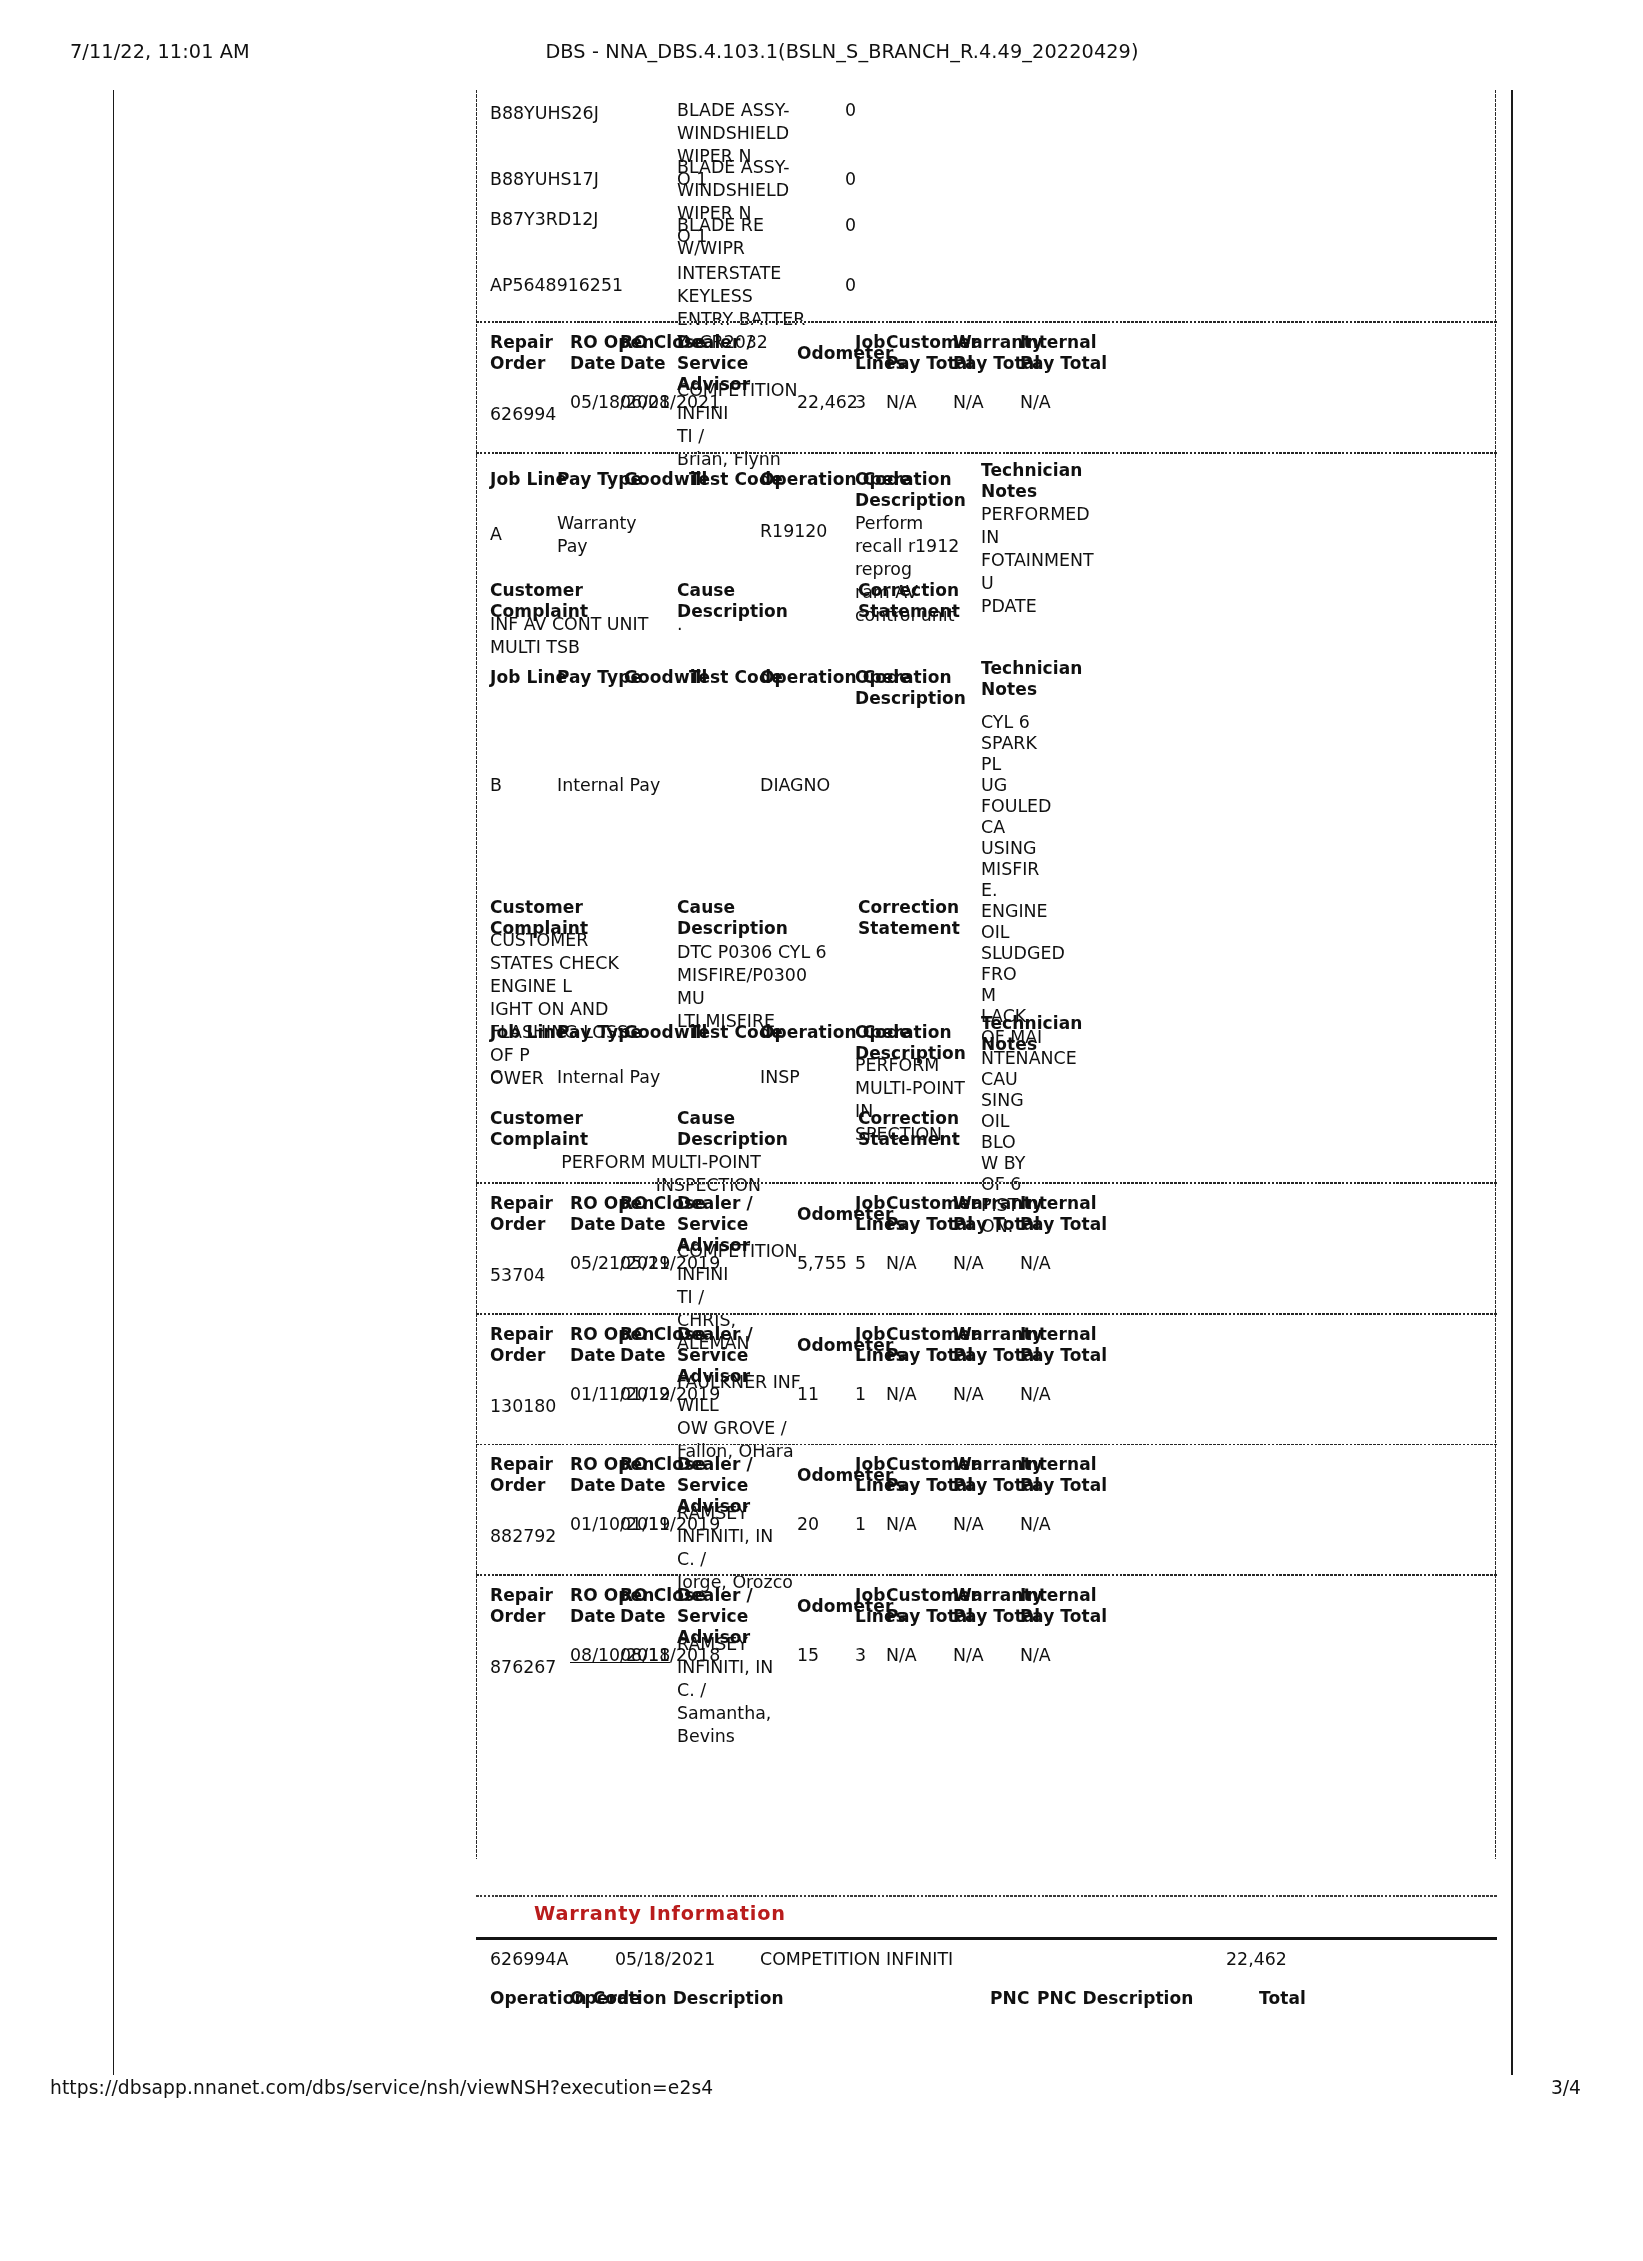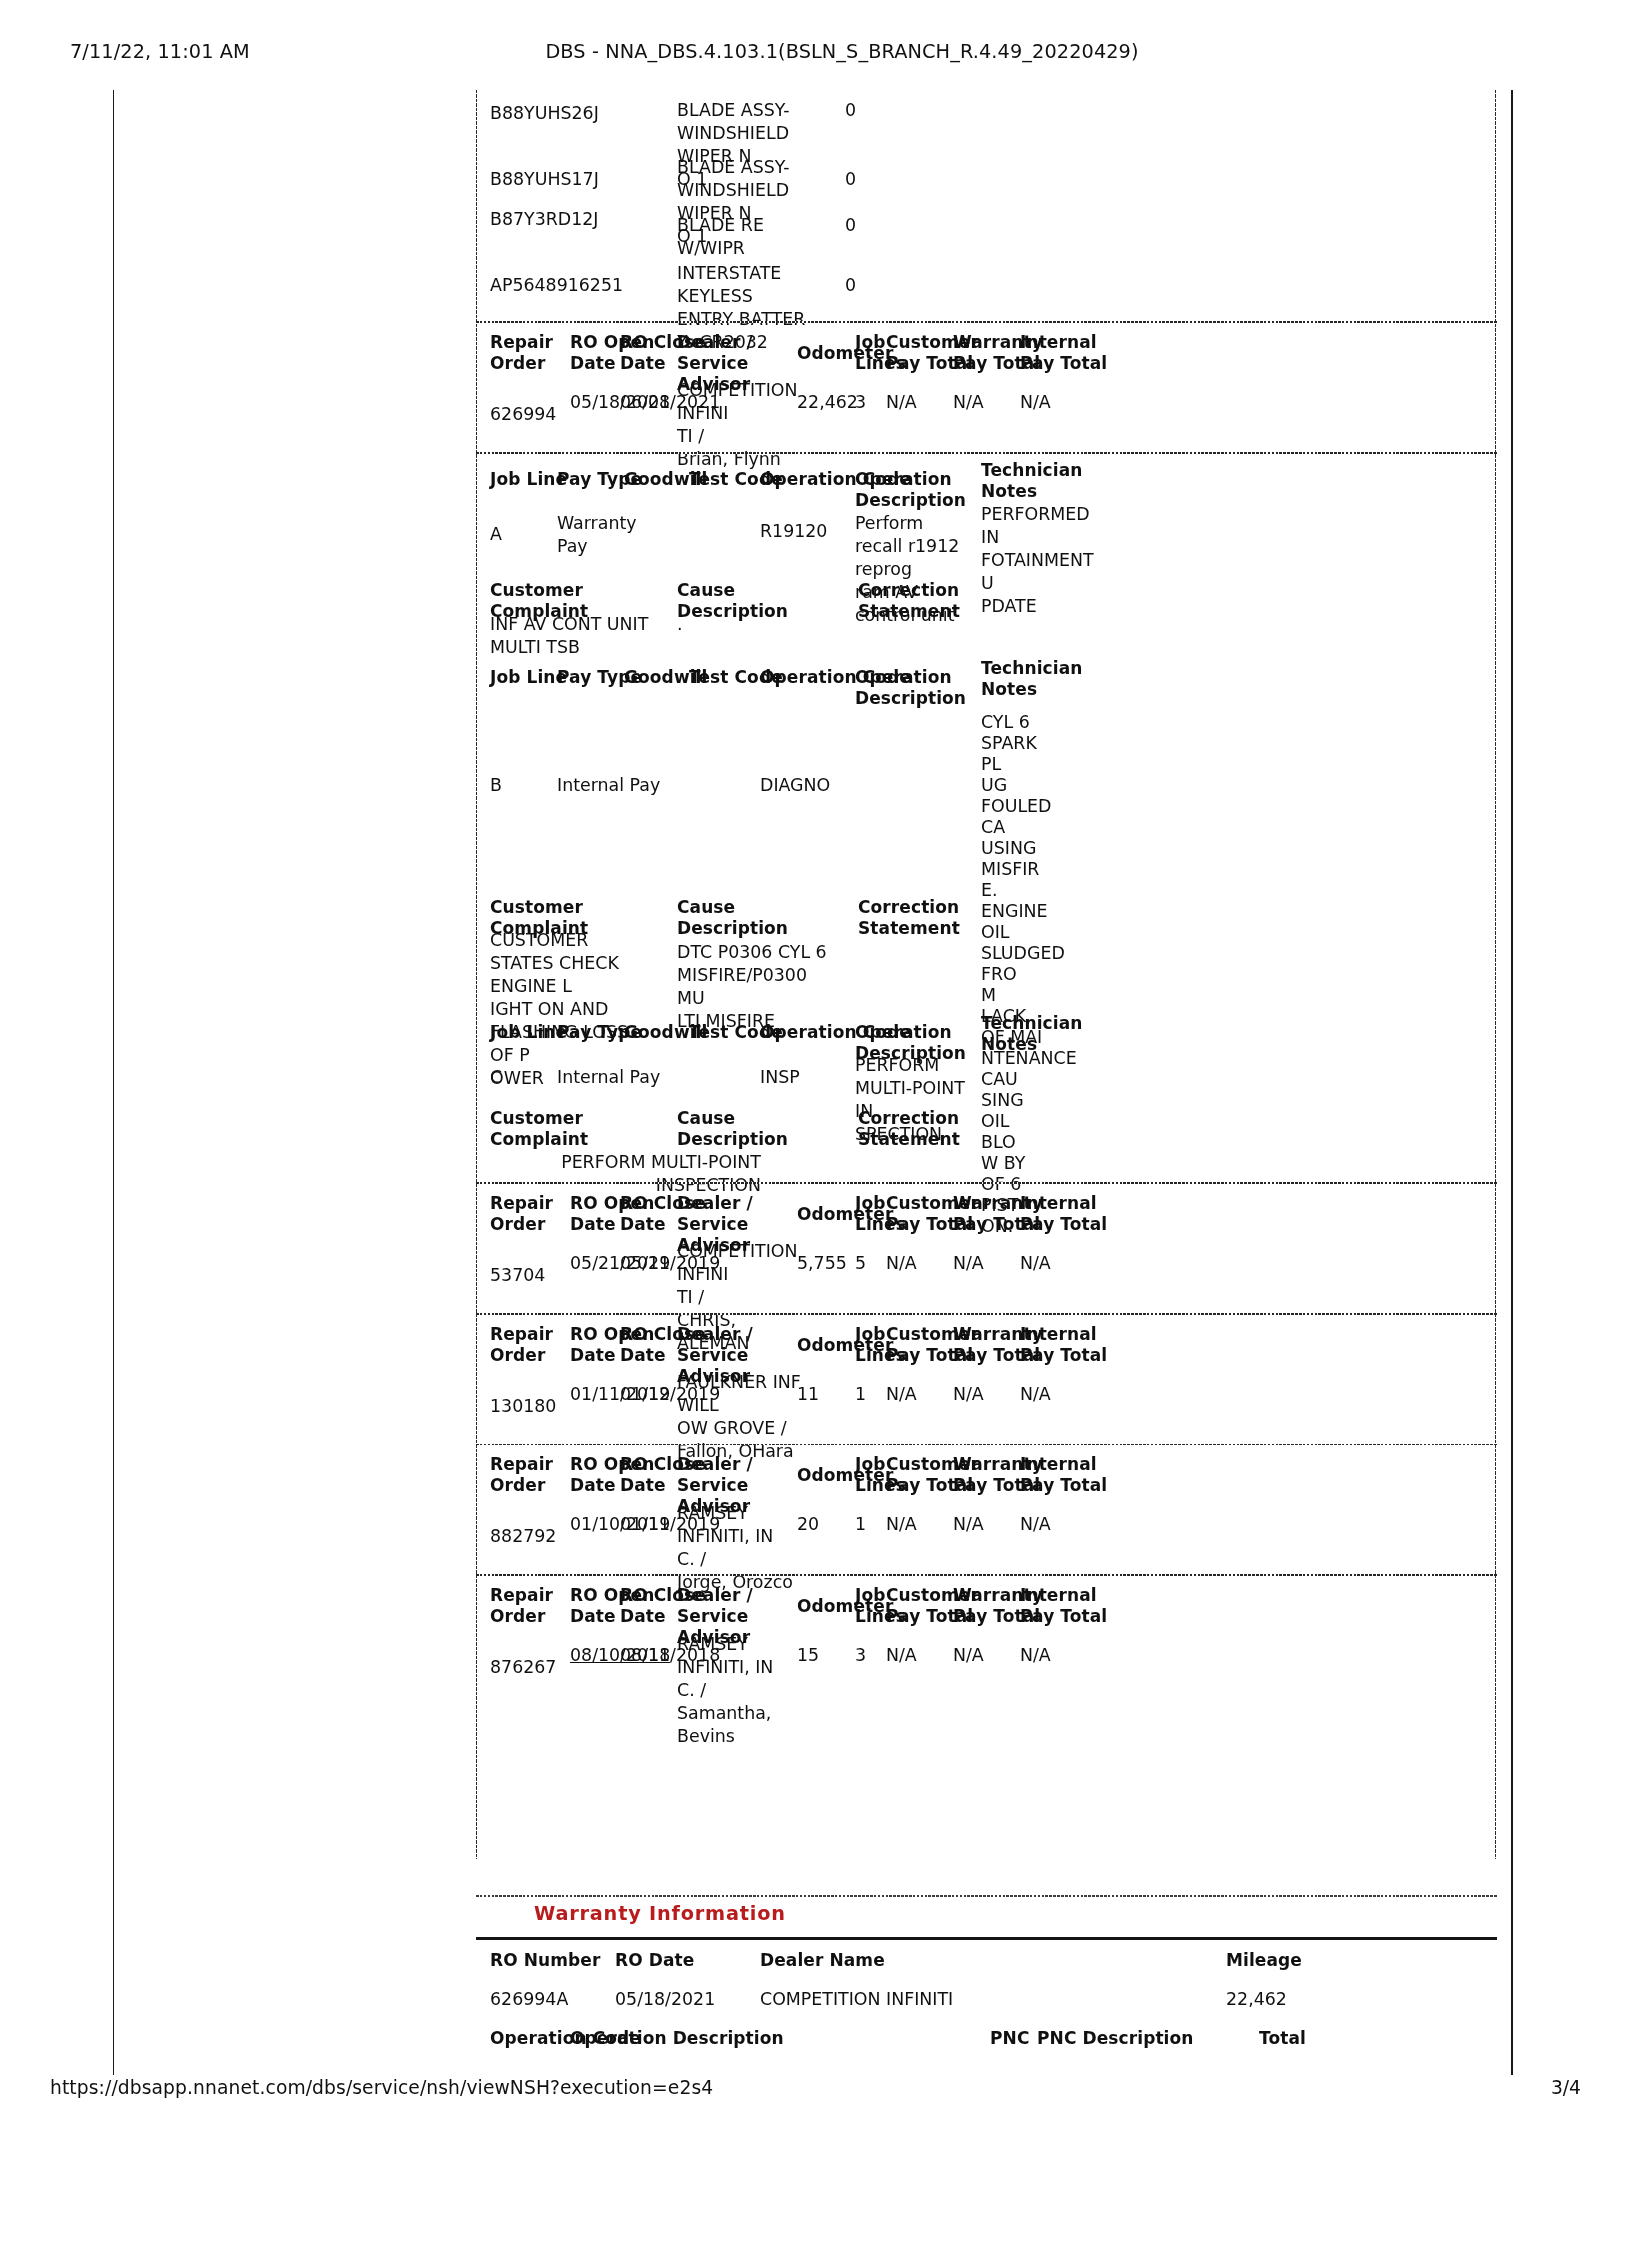--- a/index.html
+++ b/index.html
@@ -449,26 +449,20 @@
 
   </div>
 
   <div class="warr-block">
     <div class="warr-top"></div>
     <div class="warr-title">
       <span>Warranty Information</span>
     </div>
     <div class="warr-bar"></div>
 
-    <div class="row hdr" style="height:40px;">
-      <div class="cell w-ro" style="top:10.3px;">RO Number</div>
-      <div class="cell w-date" style="top:10.3px;">RO Date</div>
-      <div class="cell w-dealer" style="top:10.3px;">Dealer Name</div>
-      <div class="cell w-mile" style="top:10.3px;">Mileage</div>
-    </div>
 
     <div class="row" style="height:40px;">
       <div class="cell w-ro" style="top:7.7px;">626994A</div>
       <div class="cell w-date" style="top:7.7px;">05/18/2021</div>
       <div class="cell w-dealer" style="top:7.7px;">COMPETITION INFINITI</div>
       <div class="cell w-mile" style="top:7.7px;">22,462</div>
     </div>
 
     <div class="row hdr" style="height:39px;">
       <div class="cell w-opcode" style="top:7.7px;">Operation Code</div>

